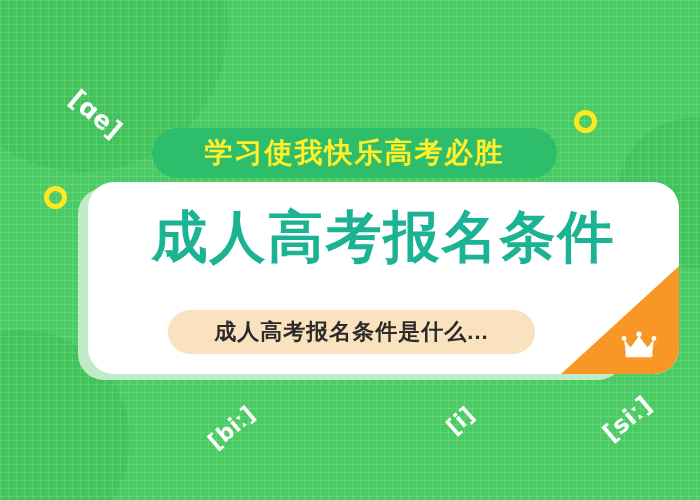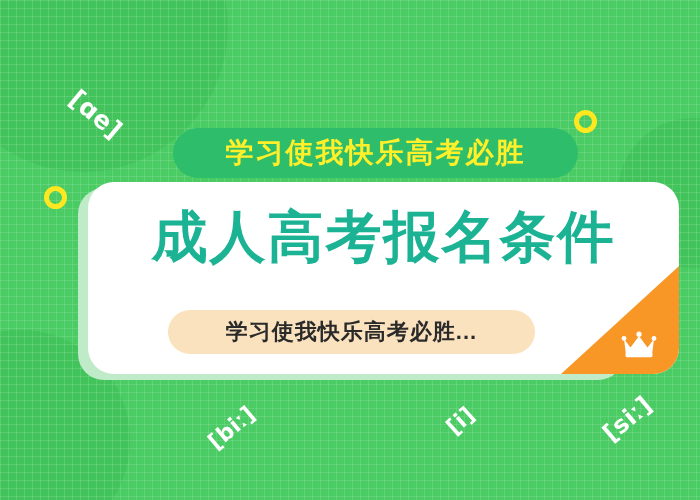--- a/index.html
+++ b/index.html
@@ -115,21 +115,20 @@
     left: 152px;
     top: 128px;
     width: 405px;
     height: 50px;
     border-radius: 25px;
     background: #2EBD6B;
     display: flex;
     align-items: center;
     justify-content: center;
     z-index: 6;
-    margin-left: 21px;
   }
   .banner-text {
     color: #FFF02A;
     font-size: 28px;
     font-weight: 700;
     letter-spacing: 2px;
     line-height: 1;
   }
 
   
@@ -247,18 +246,18 @@
       <svg viewBox="0 0 36 27" xmlns="http://www.w3.org/2000/svg">
         <circle cx="18" cy="3.2" r="2.6" fill="#FFFFFF"></circle>
         <circle cx="3.0" cy="7.4" r="2.4" fill="#FFFFFF"></circle>
         <circle cx="33.0" cy="7.4" r="2.4" fill="#FFFFFF"></circle>
         <path d="M3 8 L9.5 16.5 L18 5 L26.5 16.5 L33 8 L31 24 L5 24 Z" fill="#FFFFFF"></path>
         <rect x="4.5" y="22" width="27" height="4.2" rx="1.4" fill="#FFFFFF"></rect>
       </svg>
     </div>
 
     <div class="card-subpill">
-      <span class="card-subpill-text">学习使我快乐高考必胜...</span>
+      <span class="card-subpill-text">成人高考报名条件是什么...</span>
     </div>
 
   </div>
 
 </div>
 
 </body></html>

